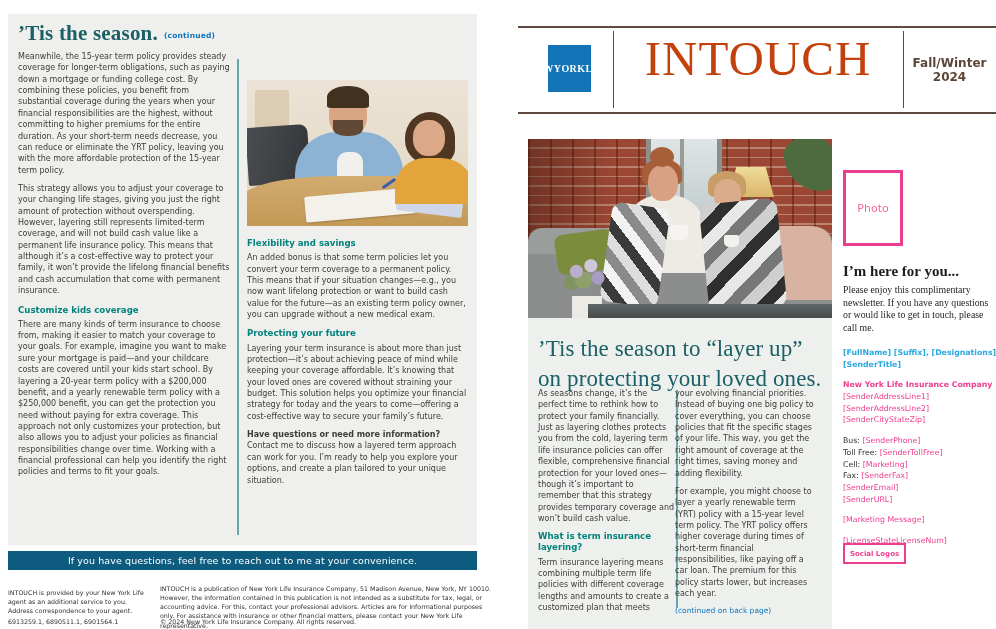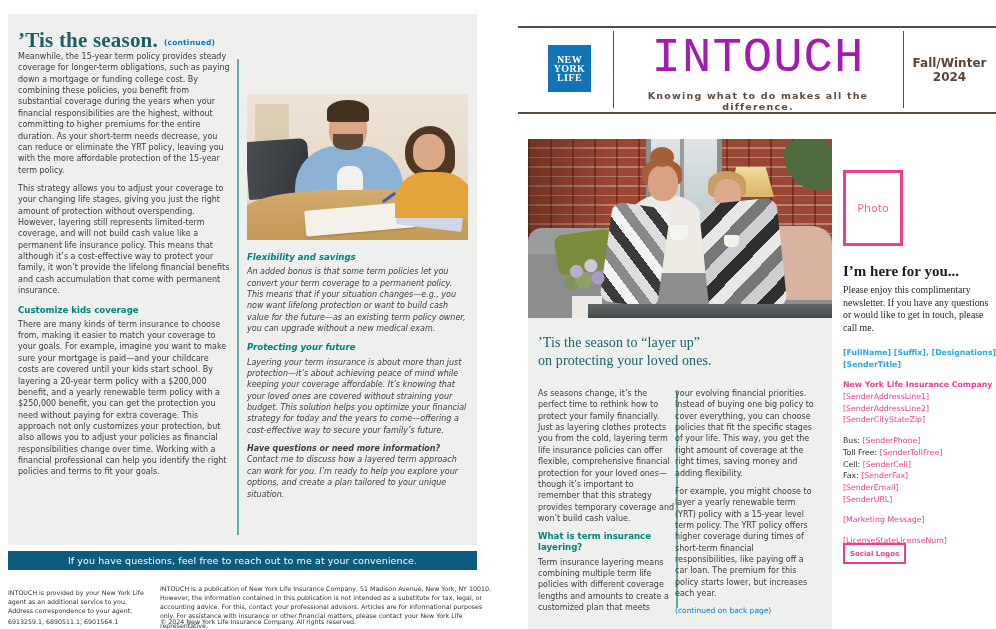--- a/index.html
+++ b/index.html
@@ -5,29 +5,29 @@
   * { margin:0; padding:0; box-sizing:border-box; }
   html,body { background:#fff; }
   #canvas {
     position:relative; width:996px; height:629px; background:#ffffff;
     font-family:"DejaVu Sans", sans-serif; color:#3c3c3a; overflow:hidden;
   }
   .abs { position:absolute; }
 
   
   #left-panel { left:8px; top:14px; width:469px; height:531px; background:#efefed; }
-  .lp-title { left:10px; top:14px; font-family:"Liberation Serif", serif; font-size:21px; font-weight:bold; color:#1b6066; letter-spacing:.2px; }
+  .lp-title { left:10px; top:7px; font-family:"Liberation Serif", serif; font-size:21px; font-weight:bold; color:#1b6066; letter-spacing:.2px; }
   .lp-cont  { font-family:"DejaVu Sans", sans-serif; font-size:7.5px; font-weight:bold; color:#0b76c0; margin-left:6px; vertical-align:2px; }
   .col-divider { width:2px; background:#6aa6ac; }
   #lp-divider { left:229px; top:45px; height:476px; }
   .body-copy { font-size:8px; line-height:1.42; color:#3c3c3a; text-align:left; }
   .body-copy p { margin-bottom:7px; }
   .subhead { font-size:8.6px; font-weight:bold; color:#00837c; margin:2px 0 3px 0; }
   #lp-col1 { left:10px; top:37px; width:213px; }
-  #lp-col2 { left:239px; top:80px; width:221px;font-style:italic; }
+  #lp-col2 { left:239px; top:66px; width:221px; }
   .bold-lead { font-weight:bold; }
 
   
   #photo1 { width:221px; height:146px; margin-bottom:11px; position:relative; overflow:hidden;
             background:linear-gradient(180deg,#ece3d6 0%,#e7dccb 55%,#e2d4bf 100%); }
   .p1-shelf { position:absolute; left:8px; top:10px; width:34px; height:70px; background:#cdb794; opacity:.5; border-radius:2px; }
   .p1-table { position:absolute; left:-5px; bottom:-6px; width:240px; height:56px; background:linear-gradient(180deg,#d2ab6e,#c29753); border-radius:40% 40% 0 0; }
   .p1-laptop { position:absolute; left:0px; bottom:42px; width:62px; height:58px; background:linear-gradient(105deg,#4a4e52,#323538); border-radius:3px 8px 2px 2px; transform:rotate(-4deg); }
   .p1-paper1 { position:absolute; left:58px; bottom:8px; width:110px; height:26px; background:#f4f1ea; transform:rotate(-5deg); border-radius:2px; box-shadow:0 1px 2px rgba(0,0,0,.2); }
   .p1-paper2 { position:absolute; left:150px; bottom:12px; width:66px; height:24px; background:#cfd6e8; transform:rotate(7deg); border-radius:2px; }
@@ -52,23 +52,23 @@
   #foot-right { left:160px; top:584px; width:332px; }
   #foot-copy { left:160px; top:617px; }
 
   
   .rule-h { background:#5c4a3f; height:2px; }
   #rule-top { left:518px; top:26px; width:478px; }
   #rule-bot { left:518px; top:112px; width:478px; }
   .rule-v { background:#5c4a3f; width:1px; }
   #hdr-div1 { left:613px; top:31px; height:77px; }
   #hdr-div2 { left:903px; top:31px; height:77px; }
-  #nyl-logo { left:548px; top:45px; width:43px; height:47px; background:#1274b7; display:flex; flex-direction:column; align-items:center; justify-content:center; }
+  #nyl-logo { left:548px; top:45px; width:43px; height:47px; background:#1274b7; display:flex; flex-direction:row; align-items:center; justify-content:center; }
   #nyl-logo span { color:#fff; font-family:"Liberation Serif", serif; font-weight:bold; font-size:10px; line-height:.92; letter-spacing:.4px; }
-  #masthead { left:618px; top:33px; width:280px; text-align:center; font-family:Liberation Mono, monospace; font-size:49px; color:#a21caf; letter-spacing:1px; line-height:1.05; }
+  #masthead { left:618px; top:33px; width:280px; text-align:center; font-family:Liberation Serif, serif; font-size:49px; color:#c2410c; letter-spacing:1px; line-height:1.05; }
   #tagline { left:618px; top:90px; width:280px; text-align:center; font-size:9.5px; font-weight:600; color:#64493d; letter-spacing:1.2px; }
   #issue { left:905px; top:56px; width:89px; text-align:center; font-size:12px; font-weight:bold; color:#5d4536; line-height:1.2; }
 
   
   #photo2 { left:528px; top:139px; width:304px; height:179px; overflow:hidden;
             background:
               repeating-linear-gradient(0deg,#9c4733 0px,#9c4733 8px,#b98570 8px,#b98570 9.5px),
               #9c4733; }
   .p2-bricks2 { position:absolute; inset:0; background:repeating-linear-gradient(90deg, rgba(122,62,46,.45) 0 2px, transparent 2px 22px); mix-blend-mode:multiply; }
   .p2-shade { position:absolute; left:0; top:0; width:90px; height:179px; background:linear-gradient(90deg, rgba(60,25,18,.45), rgba(60,25,18,0)); }
@@ -96,21 +96,21 @@
   .p2-flowers { position:absolute; left:34px; bottom:18px; width:48px; height:44px; z-index:5;
                 background:radial-gradient(circle at 30% 35%, #b9aecd 0 6px, transparent 7px),
                            radial-gradient(circle at 60% 22%, #cfc6dd 0 6px, transparent 7px),
                            radial-gradient(circle at 75% 50%, #a99cc2 0 6px, transparent 7px),
                            radial-gradient(circle at 45% 55%, #8fa06a 0 8px, transparent 9px),
                            radial-gradient(circle at 20% 60%, #7f9460 0 7px, transparent 8px); }
   .p2-pot { position:absolute; left:44px; bottom:0px; width:30px; height:22px; background:#eceae4; z-index:5; }
   .p2-tabletop { position:absolute; left:60px; bottom:0; width:244px; height:14px; background:linear-gradient(180deg,#5f6665,#464c4b); z-index:6; }
 
   #rp-panel { left:528px; top:318px; width:304px; height:311px; background:#eef0ee; }
-  .rp-title { left:10px; top:16px; width:286px; font-family:"Liberation Serif", serif; font-size:14px; color:#1b6066; line-height:1.32; letter-spacing:.1px; }
+  .rp-title { left:10px; top:16px; width:286px; font-family:"Liberation Serif", serif; font-size:23px; color:#1b6066; line-height:1.32; letter-spacing:.1px; }
   #rp-col1 { left:10px; top:70px; width:138px; }
   #rp-col2 { left:147px; top:70px; width:142px; }
   #rp-divider { left:148px; top:72px; height:218px; width:1.5px; }
   .rp-subhead { font-size:8.6px; font-weight:bold; color:#00837c; line-height:1.3; margin:0 0 3px 0; }
   .continued-link { display:block; text-align:left; color:#0b76c0; font-size:7.5px; margin-top:4px; }
 
   
   #sb-photo { left:843px; top:170px; width:60px; height:76px; background:#fff; border:3px solid #ed3d8f; display:flex; align-items:center; justify-content:center; }
   #sb-photo span { color:#f4679f; font-size:11px; }
   #sb-head { left:843px; top:263px; width:152px; font-family:"Liberation Serif", serif; font-size:15px; font-weight:bold; color:#1d1d1b; }
@@ -185,21 +185,20 @@
   <div class="abs rule-v" id="hdr-div1"></div>
   <div class="abs rule-v" id="hdr-div2"></div>
 
   <div class="abs" id="nyl-logo">
     <span>NEW</span>
     <span>YORK</span>
     <span>LIFE</span>
   </div>
 
   <div class="abs" id="masthead">INTOUCH</div>
-  <div class="abs" id="tagline">Knowing what to do makes all the difference.</div>
   <div class="abs" id="issue">
     <div>Fall/Winter</div>
     <div>2024</div>
   </div>
 
   <div class="abs" id="photo2">
     <div class="p2-bricks2"></div>
     <div class="p2-shade"></div>
     <div class="p2-window"></div>
     <div class="p2-winbar"></div>
@@ -254,21 +253,21 @@
     <div class="c-blue">[FullName] [Suffix], [Designations]</div>
     <div class="c-blue">[SenderTitle]</div>
     <div class="c-gap"></div>
     <div class="c-pink-b">New York Life Insurance Company</div>
     <div class="c-pink">[SenderAddressLine1]</div>
     <div class="c-pink">[SenderAddressLine2]</div>
     <div class="c-pink">[SenderCityStateZip]</div>
     <div class="c-gap"></div>
     <div><span class="c-dark">Bus: </span><span class="c-pink">[SenderPhone]</span></div>
     <div><span class="c-dark">Toll Free: </span><span class="c-pink">[SenderTollFree]</span></div>
-    <div><span class="c-dark">Cell: </span><span class="c-pink">[SenderCell]</span></div>
+    <div><span class="c-dark">Cell: </span><span class="c-pink">[Marketing]</span></div>
     <div><span class="c-dark">Fax: </span><span class="c-pink">[SenderFax]</span></div>
     <div class="c-pink">[SenderEmail]</div>
     <div class="c-pink">[SenderURL]</div>
     <div class="c-gap"></div>
     <div class="c-pink">[Marketing Message]</div>
     <div class="c-gap"></div>
     <div class="c-pink">[LicenseStateLicenseNum]</div>
   </div>
 
   <div class="abs" id="sb-social">

